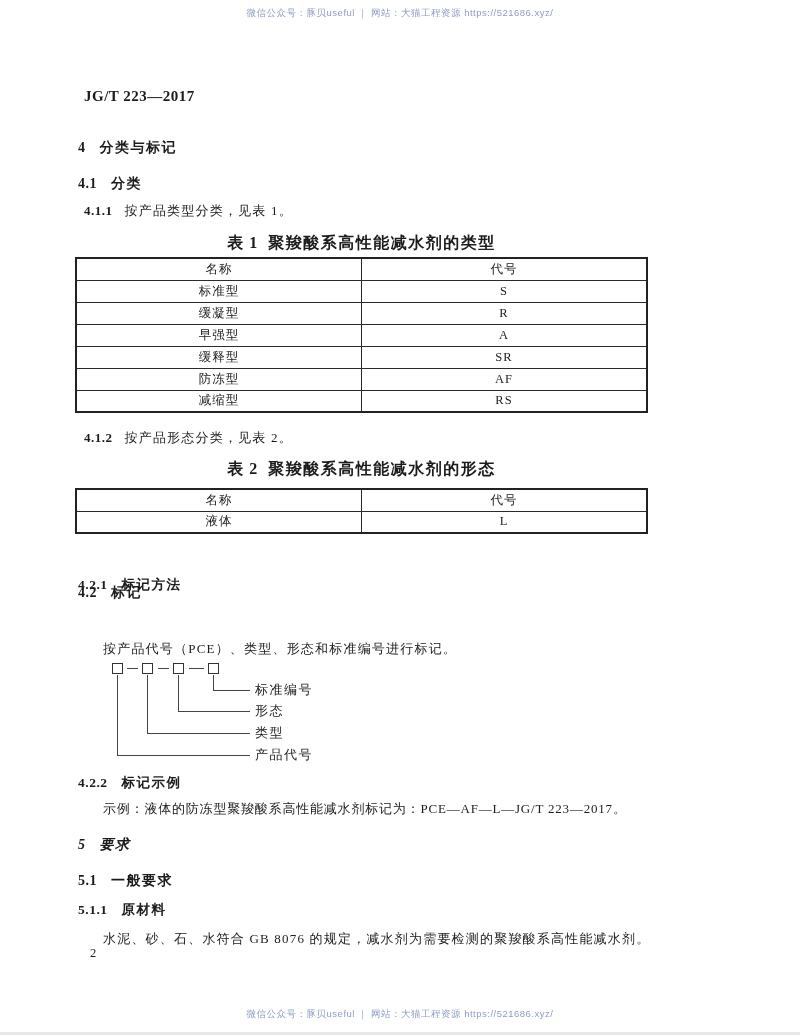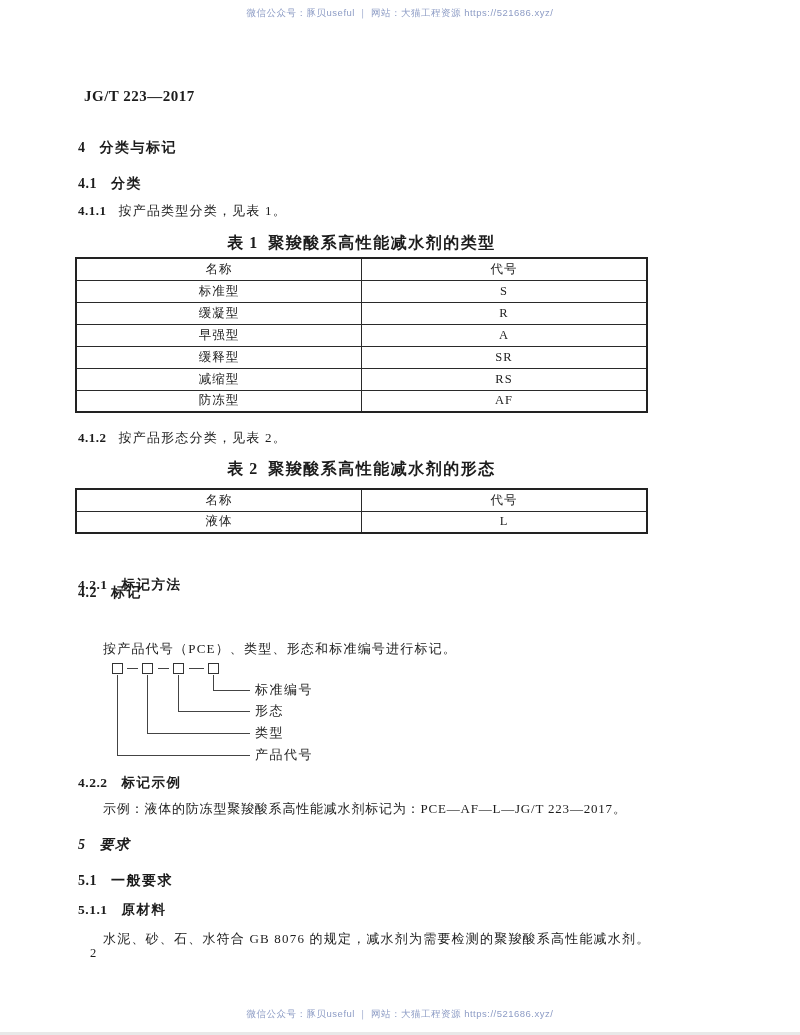--- a/index.html
+++ b/index.html
@@ -33,21 +33,21 @@
     font-weight: bold;
     letter-spacing: 1.5px;
     white-space: nowrap;
   }
   .heading .num { letter-spacing: 0.5px; margin-right: 14px; }
   .body-line {
     font-size: 13px;
     letter-spacing: 1.2px;
     white-space: nowrap;
   }
-  .body-line .num { font-weight: bold; letter-spacing: 0.5px; margin-right: 12px; }
+  .body-line .num { font-weight: bold; letter-spacing: 0.5px; margin-right: 12px; margin-left: 6px; }
   .para {
     font-size: 13px;
     letter-spacing: 1.2px;
   }
   .tbl-caption {
     width: 573px;
     text-align: center;
     font-size: 16px;
     font-weight: bold;
     letter-spacing: 1.5px;
@@ -139,26 +139,26 @@
         </tr>
         <tr>
           <td>早强型</td>
           <td>A</td>
         </tr>
         <tr>
           <td>缓释型</td>
           <td>SR</td>
         </tr>
         <tr>
+          <td>防冻型</td>
+          <td>AF</td>
+        </tr>
+        <tr>
           <td>减缩型</td>
           <td>RS</td>
-        </tr>
-        <tr>
-          <td>防冻型</td>
-          <td>AF</td>
         </tr>
       </tbody>
   </table>
 
   <div class="abs body-line" style="left:78px; top:429px;">
     <span class="num">4.1.2</span><span>按产品形态分类，见表 2。</span>
   </div>
 
   <div class="abs tbl-caption" style="left:75px; top:459px;">
     <span class="cap-no">表 2</span><span>聚羧酸系高性能减水剂的形态</span>

